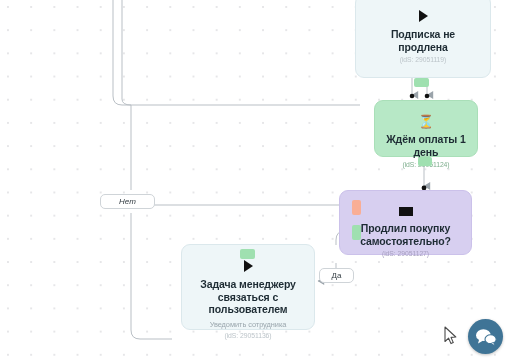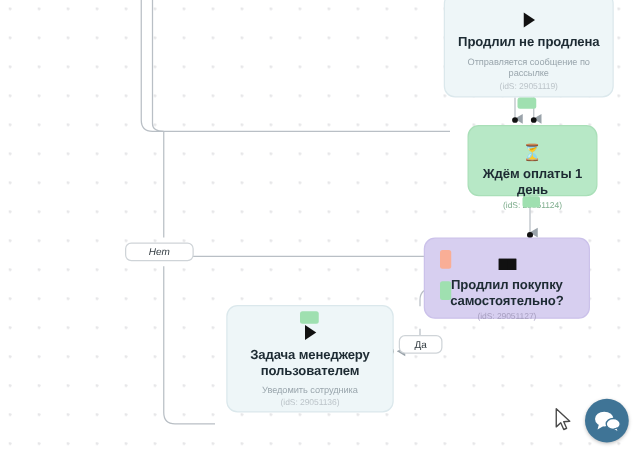--- a/index.html
+++ b/index.html
@@ -204,22 +204,21 @@
       <circle cx="417" cy="7" r="2.6"></circle>
       <circle cx="412" cy="96" r="2.3"></circle>
       <circle cx="427" cy="96" r="2.3"></circle>
       <circle cx="424" cy="188" r="2.4"></circle>
       <circle cx="312" cy="281" r="3.0"></circle>
     </g>
   </svg>
 
   <div class="node node-msg" style="left:355px; top:-6px; width:136px; height:84px;">
     <div class="ic-play"></div>
-    <div class="node-title">Продлил не продлена</div>
-    <div class="node-sub">Отправляется сообщение по рассылке</div>
+    <div class="node-title">Подписка не продлена</div>
     <div class="node-id">(idS: 29051119)</div>
   </div>
 
   <div class="handle h-green" style="left:414px; top:78px; width:15px; height:9px;"></div>
 
   <div class="node node-wait" style="left:374px; top:100px; width:104px; height:57px;">
     <div class="ic-hourglass">⏳</div>
     <div class="node-title">Ждём оплаты 1 день</div>
     <div class="node-id">(idS: 29051124)</div>
   </div>
@@ -231,20 +230,21 @@
     <div class="node-title">самостоятельно?</div>
     <div class="node-id">(idS: 29051127)</div>
   </div>
 
   <div class="handle h-orange" style="left:352px; top:200px; width:9px; height:15px;"></div>
   <div class="handle h-green" style="left:352px; top:225px; width:9px; height:15px;"></div>
 
   <div class="node node-msg" style="left:181px; top:244px; width:134px; height:86px;">
     <div class="ic-play"></div>
     <div class="node-title">Задача менеджеру</div>
+    <div class="node-title">связаться с</div>
     <div class="node-title">пользователем</div>
     <div class="node-sub">Уведомить сотрудника</div>
     <div class="node-id">(idS: 29051136)</div>
   </div>
 
   <div class="handle h-green" style="left:240px; top:249px; width:15px; height:10px;"></div>
 
   <div class="edge-label" style="left:100px; top:194px; width:55px;font-style:italic;">Нет</div>
   <div class="edge-label" style="left:319px; top:248px; width:35px;margin-top:20px;">Да</div>
 

